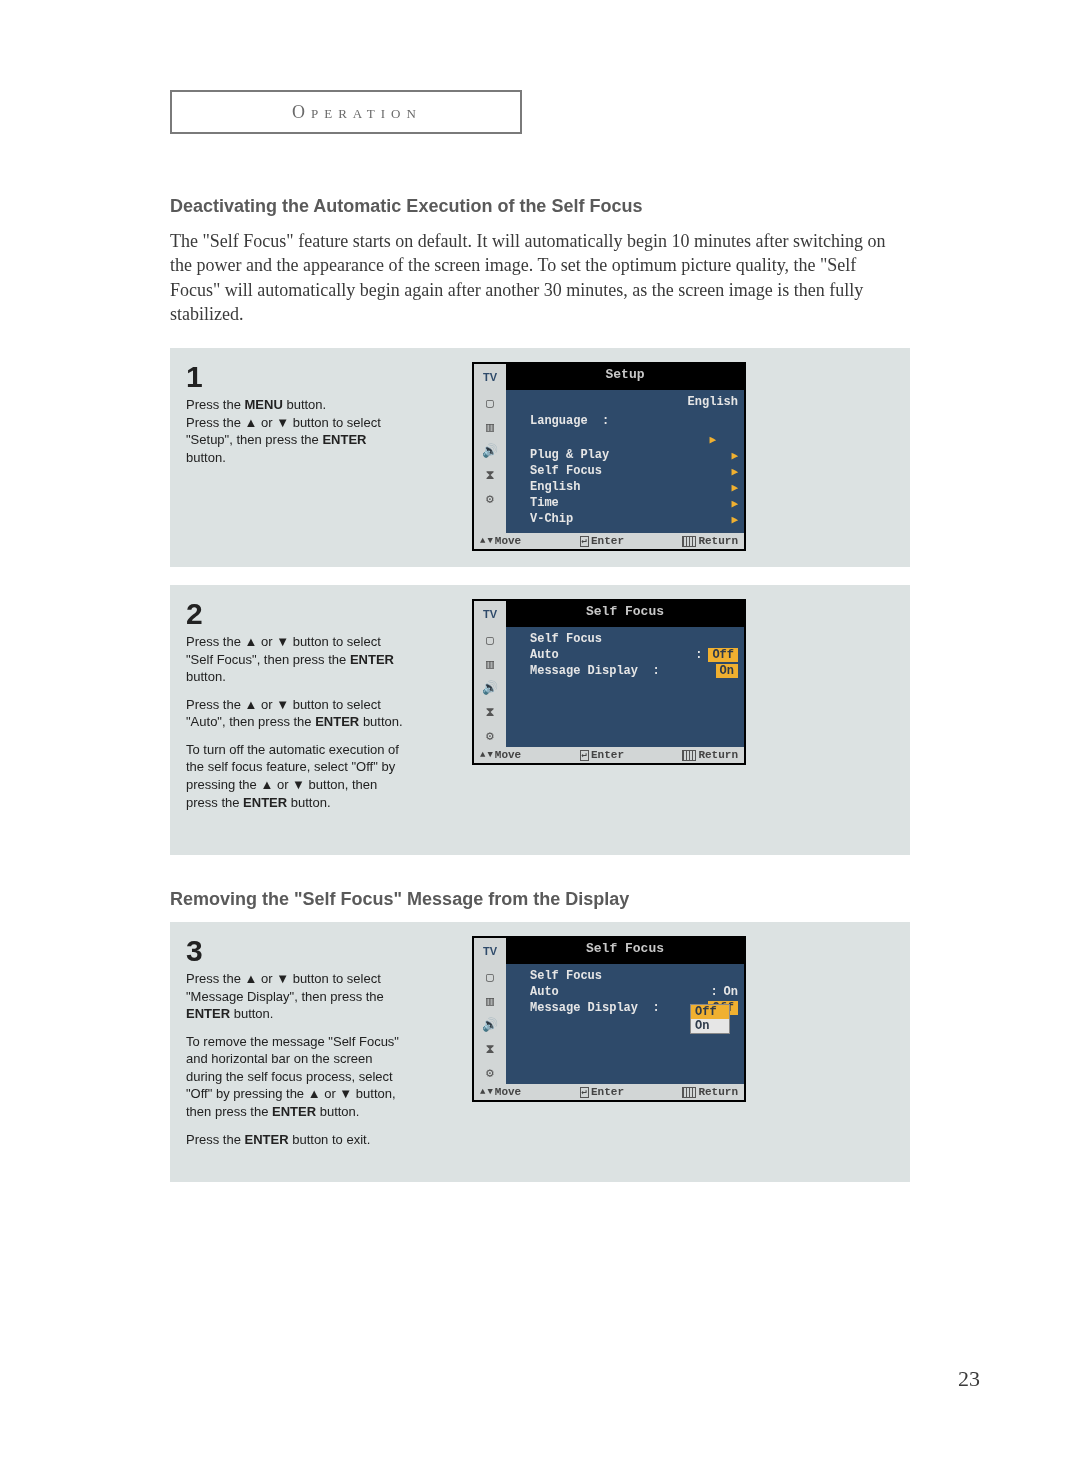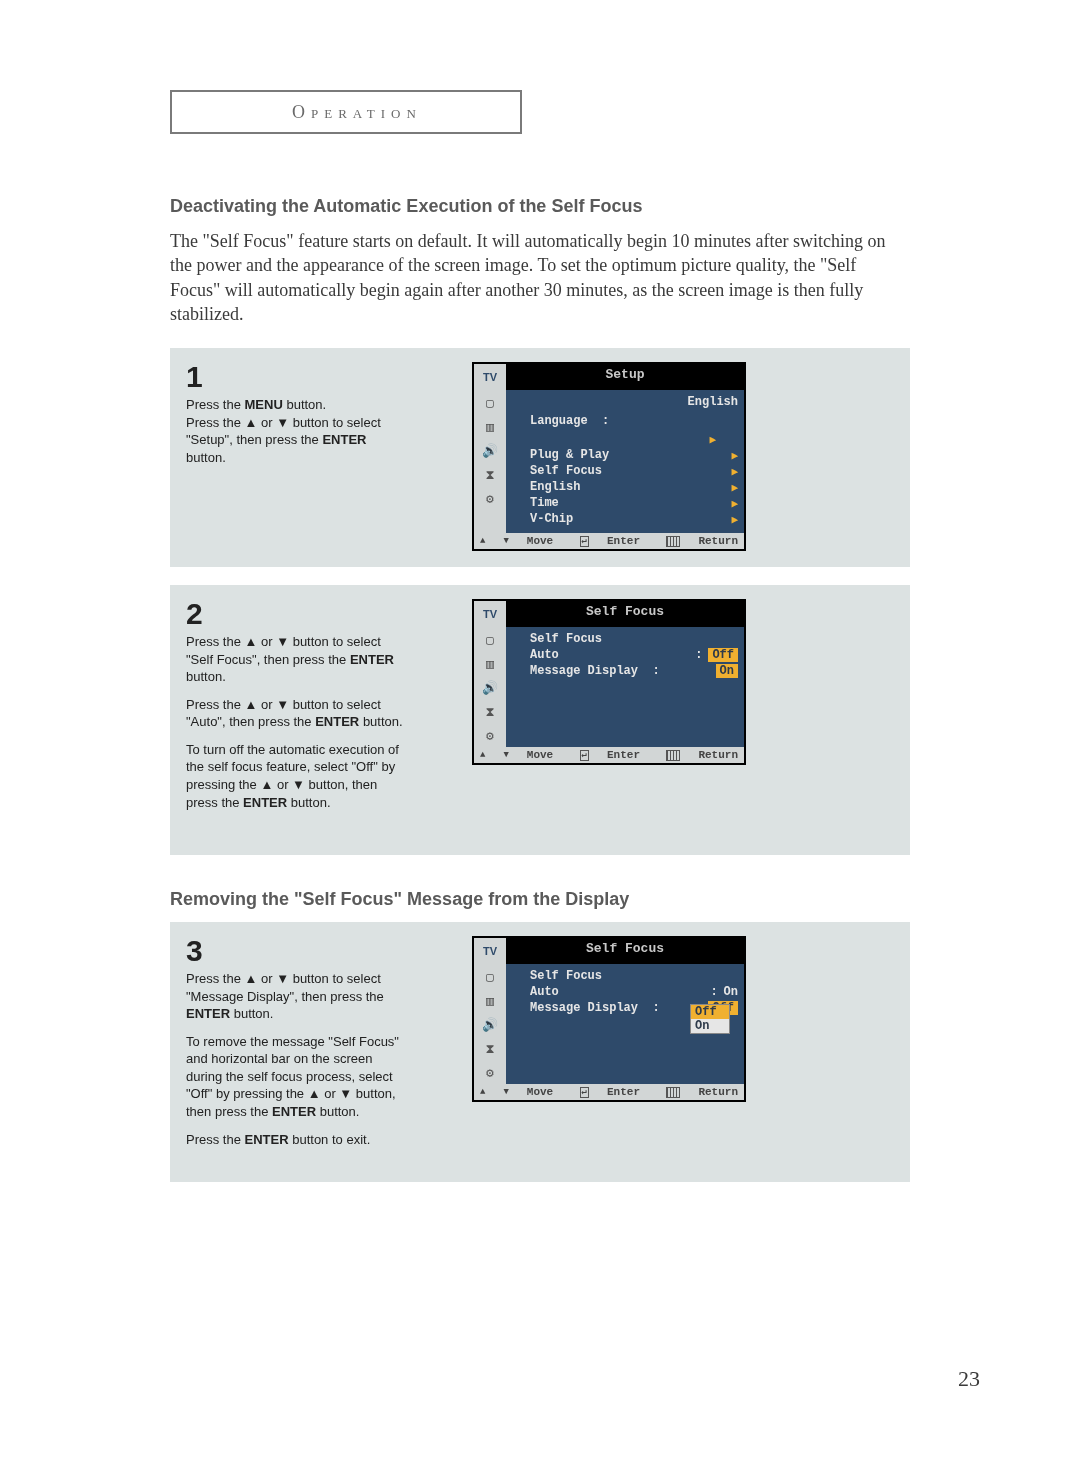--- a/index.html
+++ b/index.html
@@ -156,21 +156,21 @@
   .osd-footer {
     background: #d2d6d6;
     color: #444;
     font-size: 11px;
     font-weight: bold;
     display: flex;
     justify-content: space-between;
     padding: 2px 6px;
     font-family: "Courier New", monospace;
   }
-  .osd-footer span { display:flex; align-items:center; gap:18px; }
+  .osd-footer span { display:flex; align-items:center; gap:2px; }
   .tri-up::before { content: "\25B2"; font-size: 9px; }
   .tri-down::before { content: "\25BC"; font-size: 9px; }
   .enter-ico { border:1px solid #555; font-size:9px; padding:0 1px; line-height:1; }
   .ret-ico {
     display:inline-block;
     width:12px; height:9px;
     border:1px solid #555;
     background: repeating-linear-gradient(90deg,#555 0 1px,transparent 1px 3px);
   }
   .dropdown {

